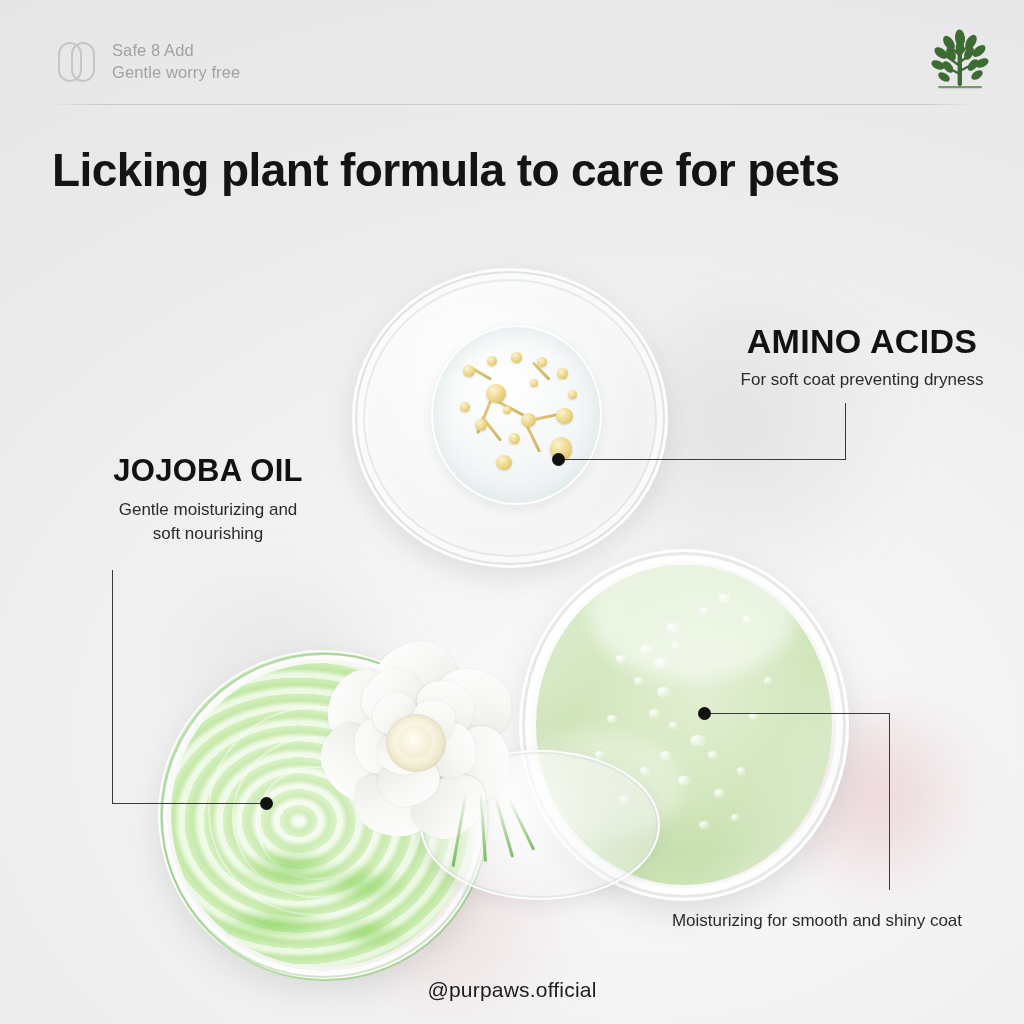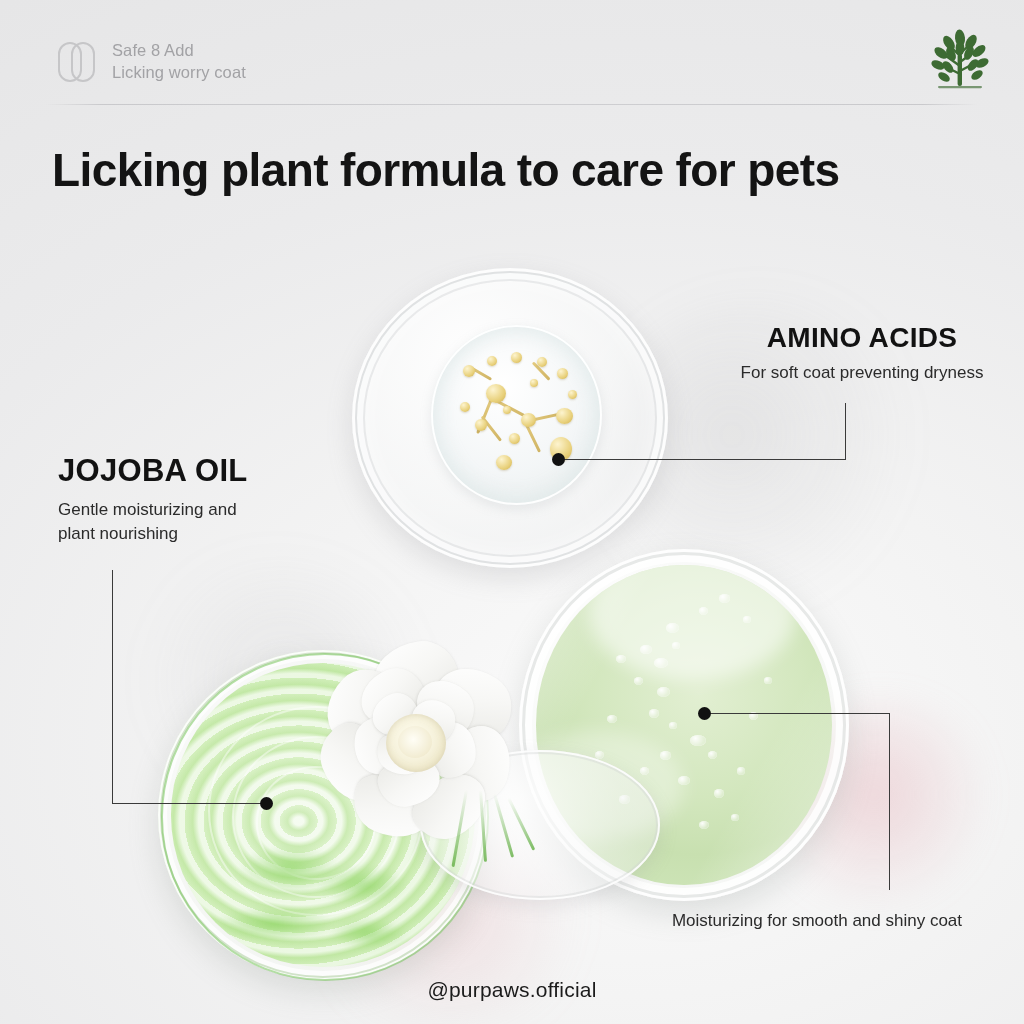--- a/index.html
+++ b/index.html
@@ -136,24 +136,24 @@
   .lead.h{height:1px;}
   .lead.v{width:1px;}
   .dot{position:absolute;width:13px;height:13px;border-radius:50%;background:#111;}
 
   
   .callout{position:absolute;}
   .callout .title{font-weight:bold;color:#121212;letter-spacing:.3px;}
   .callout .desc{color:#2b2b2b;}
 
   #co-amino{left:712px;top:322px;width:300px;text-align:center;}
-  #co-amino .title{font-size:28px;}
+  #co-amino .title{font-size:34px;}
   #co-amino .desc{font-size:17px;margin-top:9px;}
 
-  #co-jojoba{left:58px;top:453px;width:300px;text-align:left;}
+  #co-jojoba{left:58px;top:453px;width:300px;text-align:center;}
   #co-jojoba .title{font-size:31px;}
   #co-jojoba .desc{font-size:17px;margin-top:9px;line-height:1.4;}
 
   #co-aloe{left:622px;top:903px;width:390px;text-align:center;}
   #co-aloe .title{font-size:31px;}
   #co-aloe .desc{font-size:17px;margin-top:8px;}
 
   .handle{position:absolute;left:0;top:978px;width:1024px;text-align:center;
     font-size:21px;color:#1b1b1b;letter-spacing:.2px;}
 </style>
@@ -168,21 +168,21 @@
   <div class="tint grey-b"></div>
 
   <div class="header">
     <div class="badge">
       <div class="badge-icon">
         <span class="l"></span>
           <span class="r"></span>
       </div>
       <div class="badge-text">
         <div>Safe 8 Add</div>
-        <div>Licking worry coat</div>
+        <div>Gentle worry free</div>
       </div>
     </div>
 
     <div class="logo">
       <svg viewBox="0 0 72 68" width="72" height="68" aria-hidden="true">
         <g fill="#3d6b33">
           <rect x="33.6" y="28" width="4.4" height="32" rx="2"></rect>
           <path d="M36 40 L22 30 M36 36 L50 26 M36 48 L24 42 M36 45 L49 38 M36 30 L28 22 M36 28 L44 20" stroke="#3d6b33" stroke-width="2.4" fill="none" stroke-linecap="round"></path>
           <ellipse cx="36" cy="12" rx="5" ry="8.5" transform="rotate(-6 36 12)"></ellipse>
           <ellipse cx="25" cy="17" rx="4.6" ry="8" transform="rotate(-34 25 17)"></ellipse>
@@ -325,21 +325,21 @@
 
   <div class="callout" id="co-amino">
     <div class="title">AMINO ACIDS</div>
     <div class="desc">For soft coat preventing dryness</div>
   </div>
 
   <div class="callout" id="co-jojoba">
     <div class="title">JOJOBA OIL</div>
     <div class="desc">
       <div>Gentle moisturizing and</div>
-      <div>plant nourishing</div>
+      <div>soft nourishing</div>
     </div>
   </div>
 
   <div class="callout" id="co-aloe">
     <div class="desc">Moisturizing for smooth and shiny coat</div>
   </div>
 
   <div class="handle">@purpaws.official</div>
 
 </div>

